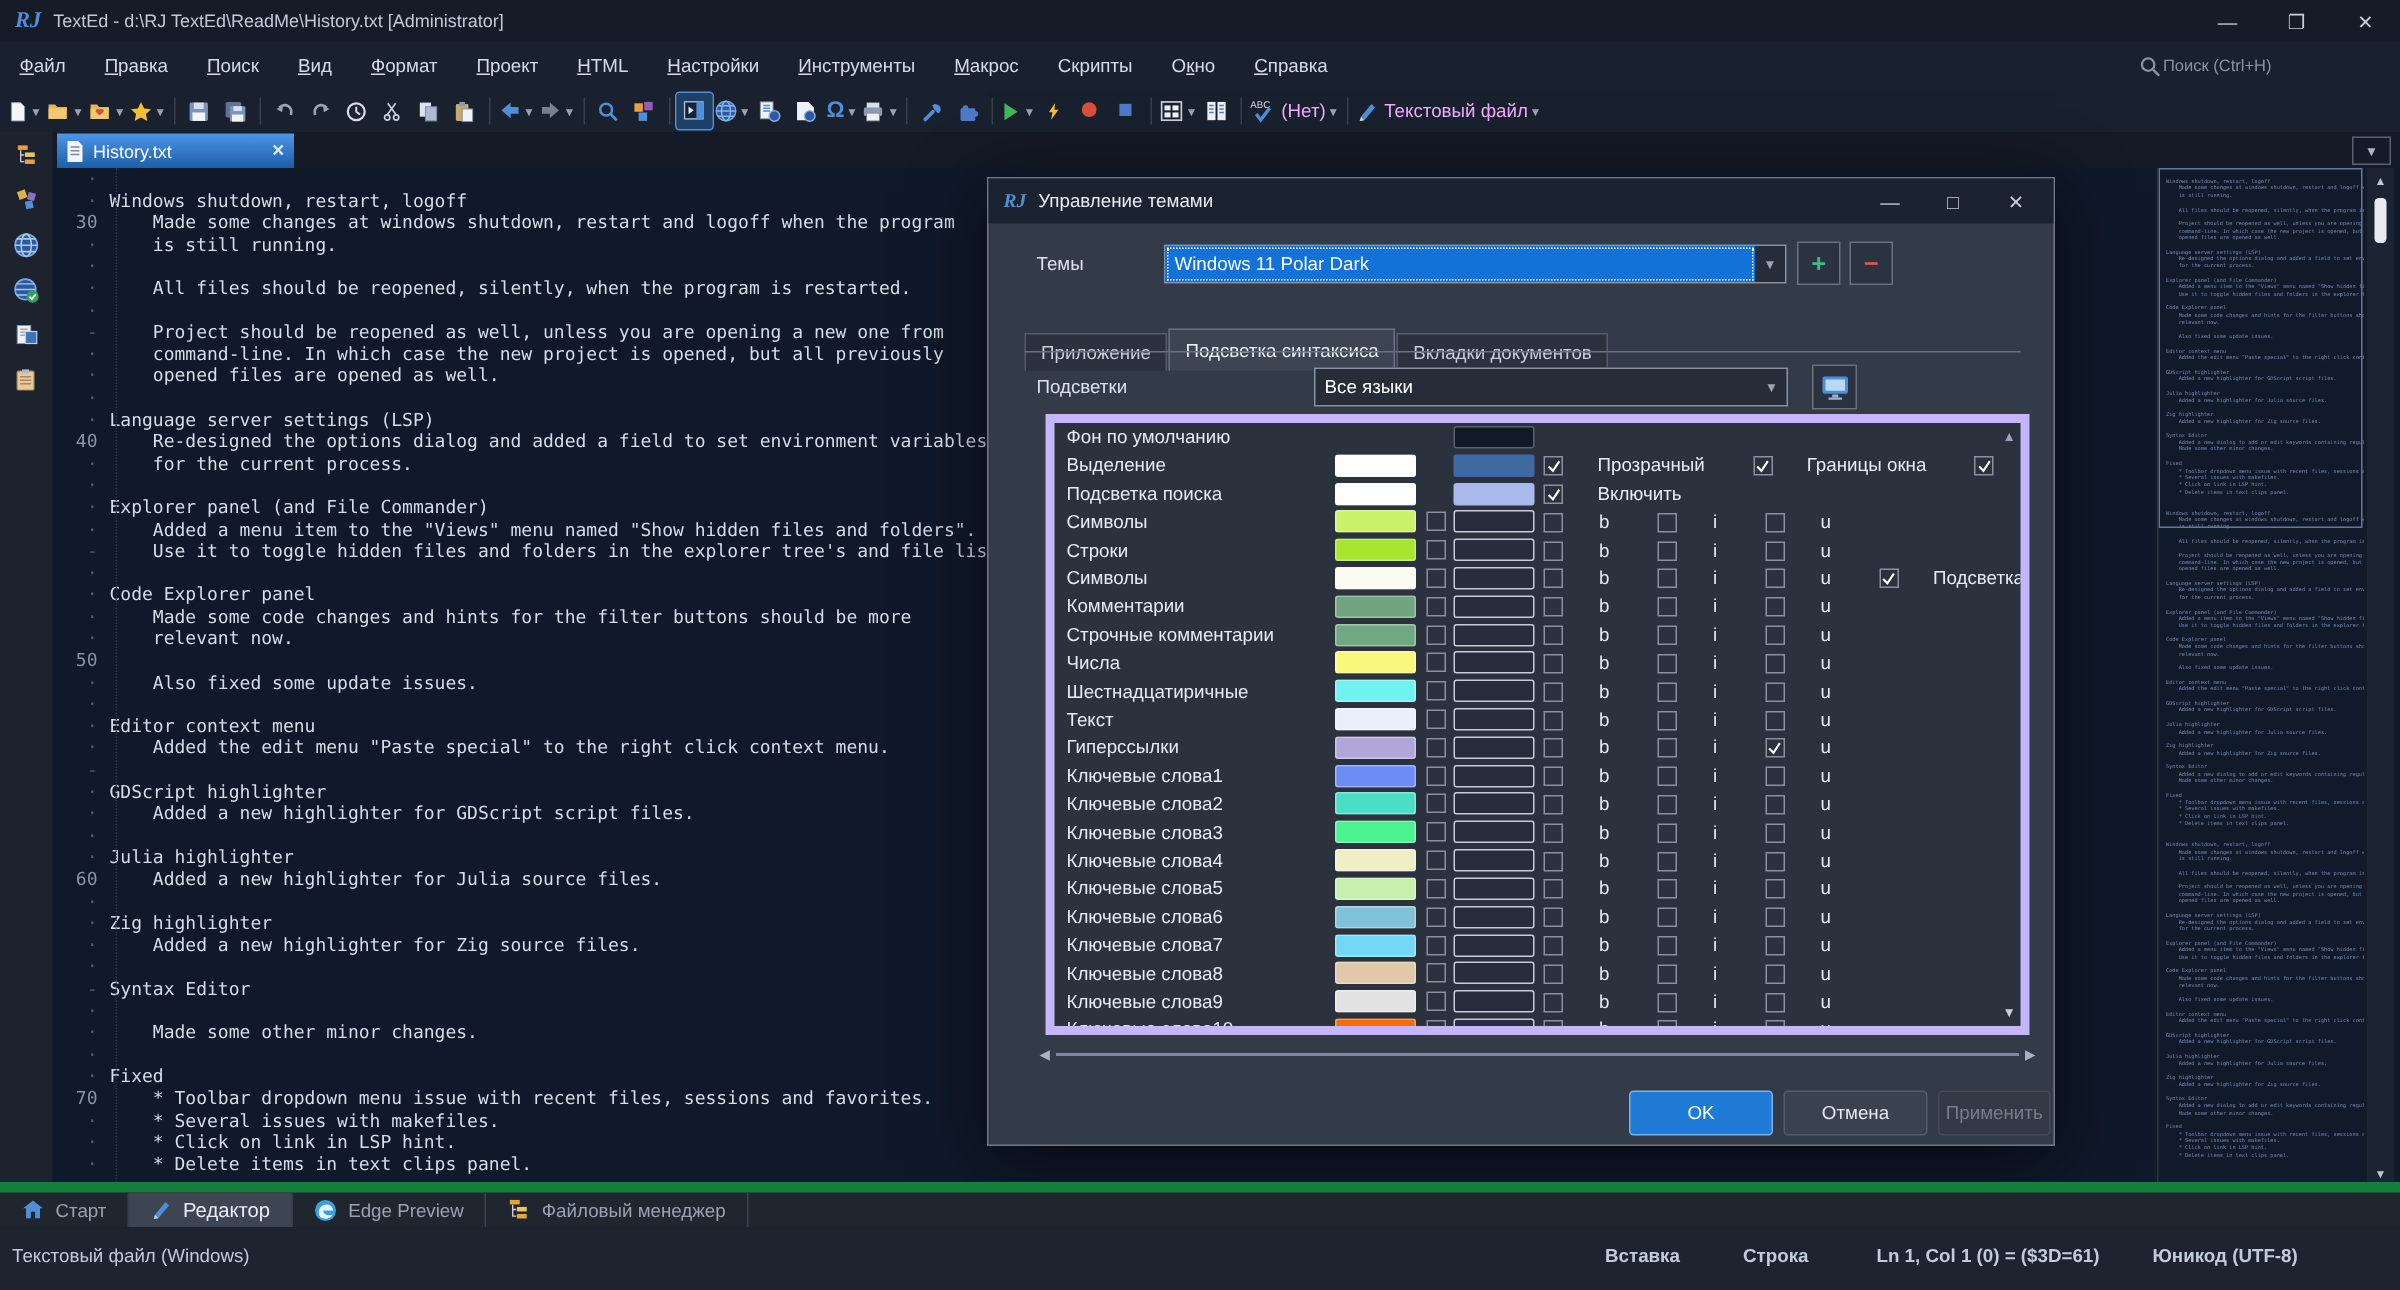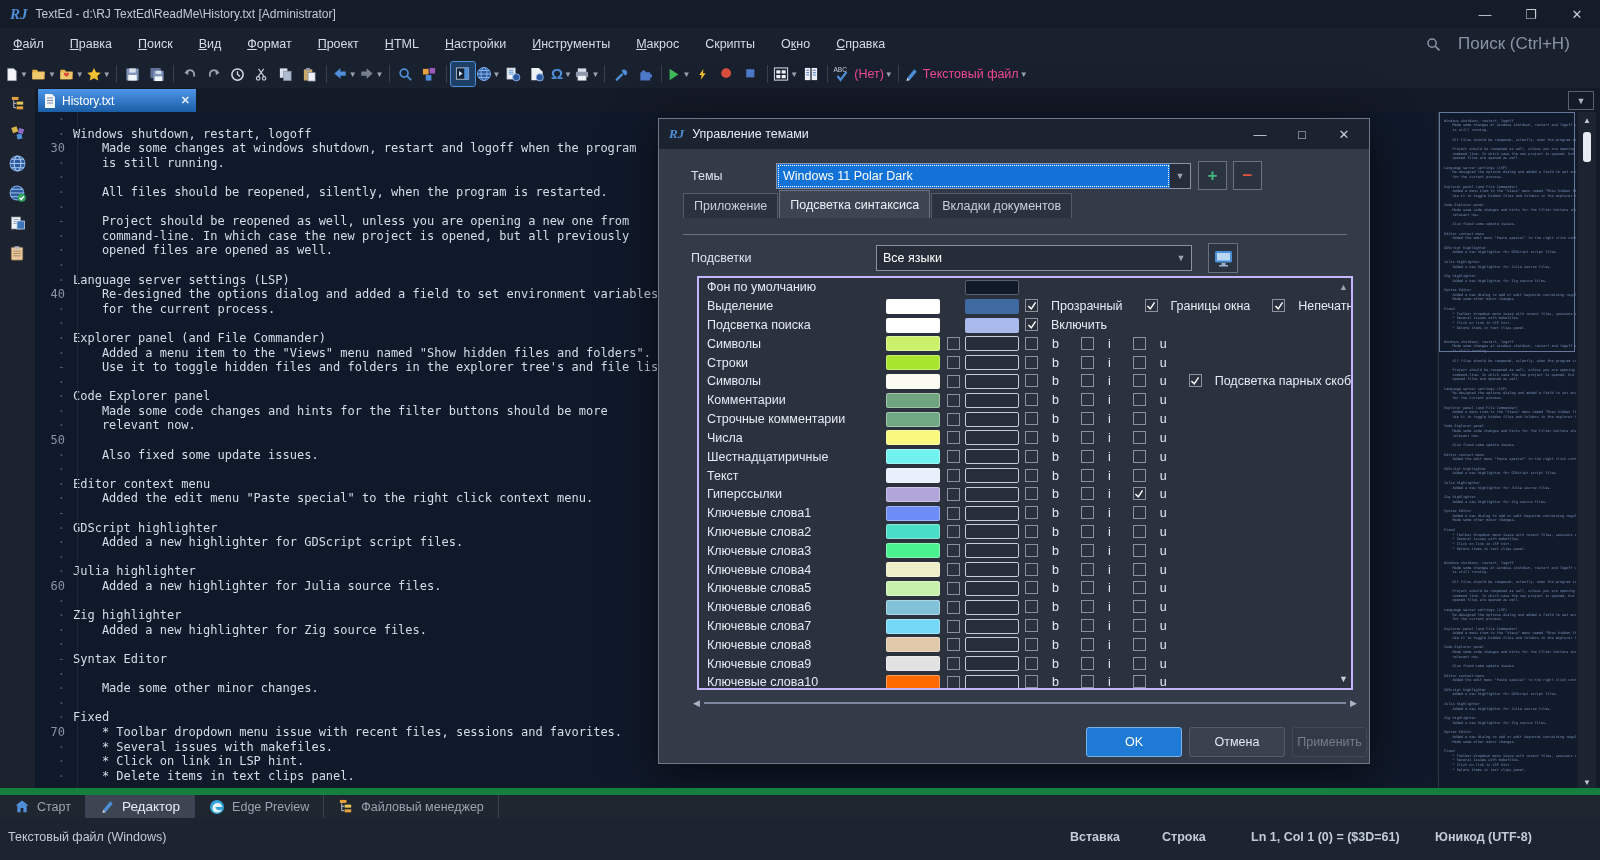--- a/index.html
+++ b/index.html
@@ -15,31 +15,31 @@
   .win-controls { position:absolute; right:0; top:0; height:28px; display:flex; }
   .win-btn { width:46px; height:28px; display:flex; align-items:center; justify-content:center;
              color:#c8cdd6; font-size:13px; }
 
   
   .menubar { position:absolute; left:0; top:28px; width:100%; height:32px; background:#1a212e;
              display:flex; align-items:center; font-size:12.5px; color:#d6dce6; }
   .menu-item { padding:0 13px; height:100%; display:flex; align-items:center; }
   .menu-item .u { text-decoration:underline; }
   .menu-search { position:absolute; right:14px; top:0; height:32px; display:flex; align-items:center;
-                 color:#8a93a3; font-size:17px; gap:17px; width:160px; }
+                 color:#8a93a3; font-size:11px; gap:1px; width:160px; }
 
   
   .toolbar { position:absolute; left:0; top:60px; width:100%; height:28px; background:#1a212e;
              display:flex; align-items:center; padding-left:4px; }
   .tb-item { height:24px; min-width:24px; display:flex; align-items:center; justify-content:center;
              border-radius:2px; padding:0 1px; }
   .tb-item.active { background:#1e3f66; outline:1px solid #4e8fd8; }
   .tb-dd { color:#9aa3b2; font-size:8px; margin-left:1px; }
   .tb-sep { width:1px; height:18px; background:#39404d; margin:0 4px; }
-  .tb-label { color:#ec4899; font-size:12.5px; margin-left:4px; }
+  .tb-label { color:#f0abfc; font-size:12.5px; margin-left:4px; }
 
   
   .tabbar { position:absolute; left:35px; top:88px; width:1565px; height:24px; background:#141a26; }
   .doc-tab { position:absolute; left:3px; top:1px; height:23px; width:158px;
              background:linear-gradient(#4d95e8,#1c5fa8); display:flex; align-items:center;
              color:#fff; font-size:12px; padding:0 6px; gap:6px; }
   .doc-tab .close { margin-left:auto; color:#dce9f8; font-size:11px; font-weight:bold; }
   .tab-dd-btn { position:absolute; right:6px; top:3px; width:26px; height:19px; border:1px solid #5a6272;
                 display:flex; align-items:center; justify-content:center; color:#aeb6c4; font-size:9px; }
 
@@ -80,41 +80,41 @@
   .dlg-controls { position:absolute; right:4px; top:0; height:30px; display:flex; align-items:center; }
   .dlg-ctl { width:42px; text-align:center; color:#c8cdd6; font-size:13px; }
   .dlg-label { position:absolute; color:#dde3ec; }
   .combo { position:absolute; height:26px; background:#262c38; border:1px solid #8a93a3; display:flex; }
   .combo .sel { flex:1; display:flex; align-items:center; padding:0 6px; color:#ffffff; }
   .combo .sel.focused { background:#1272d8; outline:1px dotted #ffffff; outline-offset:-2px; }
   .combo .arrow { width:20px; display:flex; align-items:center; justify-content:center;
                   color:#9aa3b2; font-size:9px; }
   .sq-btn { position:absolute; width:29px; height:29px; border:1px solid #6a7180; background:#2c3340;
             display:flex; align-items:center; justify-content:center; font-size:17px; font-weight:bold; }
-  .dlg-tabs { position:absolute; left:24px; top:71px; display:flex; align-items:flex-end; }
+  .dlg-tabs { position:absolute; left:24px; top:100px; display:flex; align-items:flex-end; }
   .dlg-tab { height:25px; padding:0 10px; display:flex; align-items:center; background:#2b323e;
              border:1px solid #555c68; border-bottom:none; color:#c8cfda; margin-right:1px; }
   .dlg-tab.active { height:28px; background:#3d4452; border-color:#6a7180; color:#eef2f8; }
   .dlg-tabline { position:absolute; left:24px; right:22px; top:115px; border-bottom:1px solid #6a7180; }
   .mon-btn { position:absolute; width:30px; height:30px; border:1px solid #6a7180; background:#2c3340;
              display:flex; align-items:center; justify-content:center; }
 
   .hl-list { position:absolute; left:38px; top:157px; width:656px; height:414px; background:#2b313d;
-             border:2px solid #c4b5fd; overflow:hidden; }
+             border:6px solid #c4b5fd; overflow:hidden; }
   .hl-row { position:relative; height:18.82px; display:flex; align-items:center; color:#e6ecf6; }
   .hl-row .lbl { position:absolute; left:8px; white-space:nowrap; }
   .swatch { position:absolute; height:15px; width:54px; border-radius:2px; }
   .sw1 { left:187px; border:1px solid rgba(255,255,255,.35); }
   .sw2 { left:266px; }
   .sw2.framed { border:1px solid #c6cdd8; background:#272d3a; }
   .chk { width:13px; height:13px; border:1px solid #8a92a0; background:transparent; flex:none;
          display:flex; align-items:center; justify-content:center; }
   .chk.on svg { display:block; }
   .bg-chk { position:absolute; left:248px; }
-  .row-right { position:absolute; left:326px; display:flex; align-items:flex-start; gap:13px; white-space:nowrap; }
+  .row-right { position:absolute; left:326px; display:flex; align-items:flex-end; gap:23px; white-space:nowrap; }
   .biu-letter { margin:0 9px 0 1px; }
   .hl-vscroll-up { position:absolute; right:3px; top:4px; color:#9aa3b8; font-size:9px; }
   .hl-vscroll-dn { position:absolute; right:3px; bottom:4px; color:#c8cfda; font-size:9px; }
 
   .hscroll { position:absolute; left:34px; top:578px; width:664px; height:12px; display:flex; align-items:center; }
   .hscroll .line { flex:1; height:2px; background:#7d87a0; margin:0 4px; }
   .hs-arrow { color:#aab3c6; font-size:9px; }
 
   .dlg-btn { position:absolute; top:608px; width:96px; height:30px; border-radius:3px;
              display:flex; align-items:center; justify-content:center; font-size:12.5px; }

